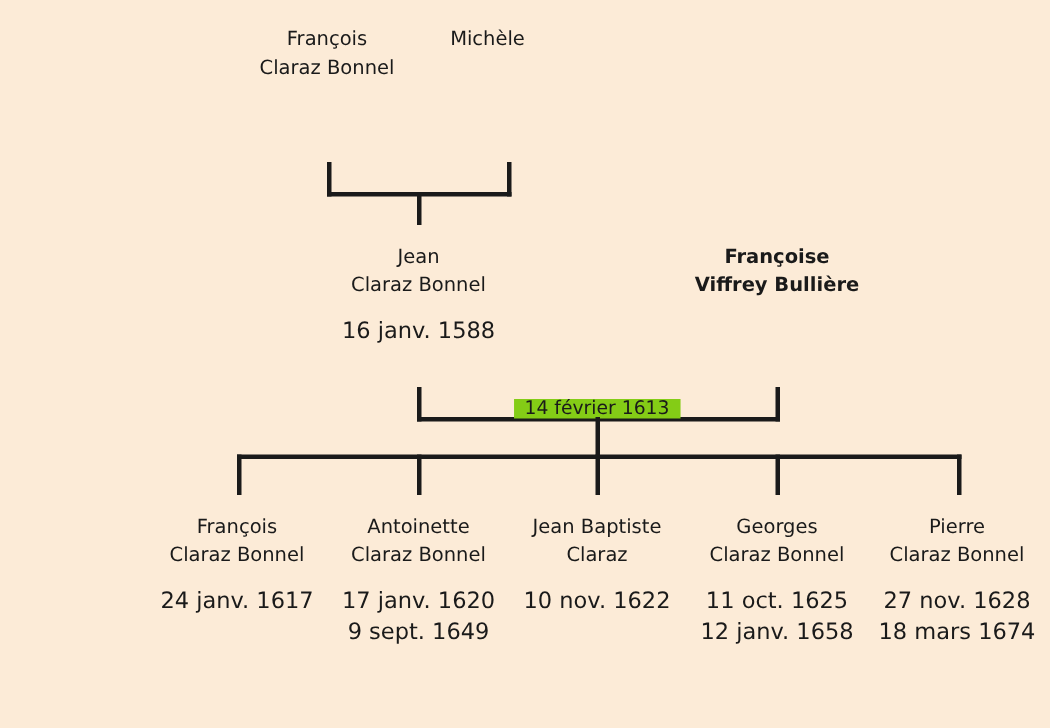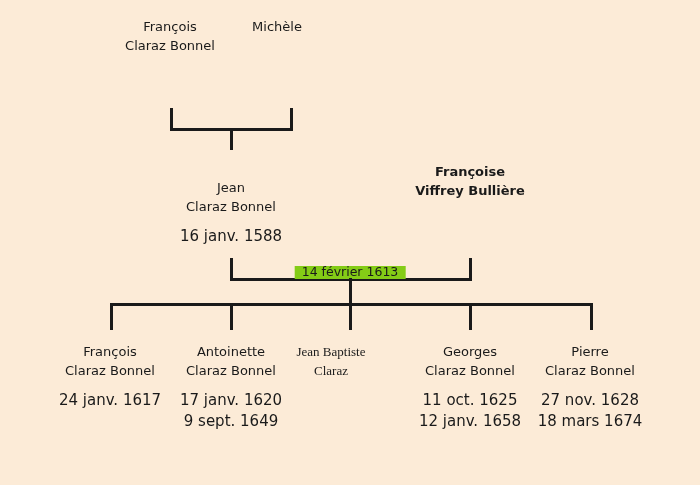--- a/index.html
+++ b/index.html
@@ -12,20 +12,21 @@
     height: 485px;
     background: #fcebd7;
     font-family: "DejaVu Sans", sans-serif;
     color: #1a1a1a;
     overflow: hidden;
   }
   #chart {
     position: relative;
     width: 632px;
     height: 485px;
+    margin-left: 48px;
   }
 
   
   .line {
     position: absolute;
     background: #1a1a1a;
   }
   .hline { height: 3px; }
   .vline { width: 3px; }
 
@@ -74,21 +75,21 @@
 
   <div class="node ctr" style="left:277px; top:18px;">
     <span class="nm">Michèle</span>
   </div>
 
   <div class="line vline" style="left:170px; top:108px; height:23px;"></div>
   <div class="line vline" style="left:290px; top:108px; height:23px;"></div>
   <div class="line hline" style="left:170px; top:128px; width:123px;"></div>
   <div class="line vline" style="left:230px; top:128px; height:22px;"></div>
 
-  <div class="node ctr" style="left:231px; top:179px;">
+  <div class="node ctr" style="left:231px; top:163px;">
     <span class="nm">Jean</span>
     <span class="nm">Claraz Bonnel</span>
     <span class="spacer"></span>
     <span class="dt">16 janv. 1588</span>
   </div>
 
   <div class="node ctr bold" style="left:470px; top:163px;">
     <span class="nm">Françoise</span>
     <span class="nm">Viffrey Bullière</span>
     <span class="spacer"></span>
@@ -118,24 +119,25 @@
   </div>
 
   <div class="node ctr" style="left:231px; top:343px;">
     <span class="nm">Antoinette</span>
     <span class="nm">Claraz Bonnel</span>
     <span class="spacer"></span>
     <span class="dt">17 janv. 1620</span>
     <span class="dt">9 sept. 1649</span>
   </div>
 
-  <div class="node ctr" style="left:331px; top:343px;font-family:Liberation Serif, serif;">
+  <div class="node ctr" style="left:350px; top:343px;">
     <span class="nm">Jean Baptiste</span>
     <span class="nm">Claraz</span>
     <span class="spacer"></span>
+    <span class="dt">10 nov. 1622</span>
 
   </div>
 
   <div class="node ctr" style="left:470px; top:343px;">
     <span class="nm">Georges</span>
     <span class="nm">Claraz Bonnel</span>
     <span class="spacer"></span>
     <span class="dt">11 oct. 1625</span>
     <span class="dt">12 janv. 1658</span>
   </div>

